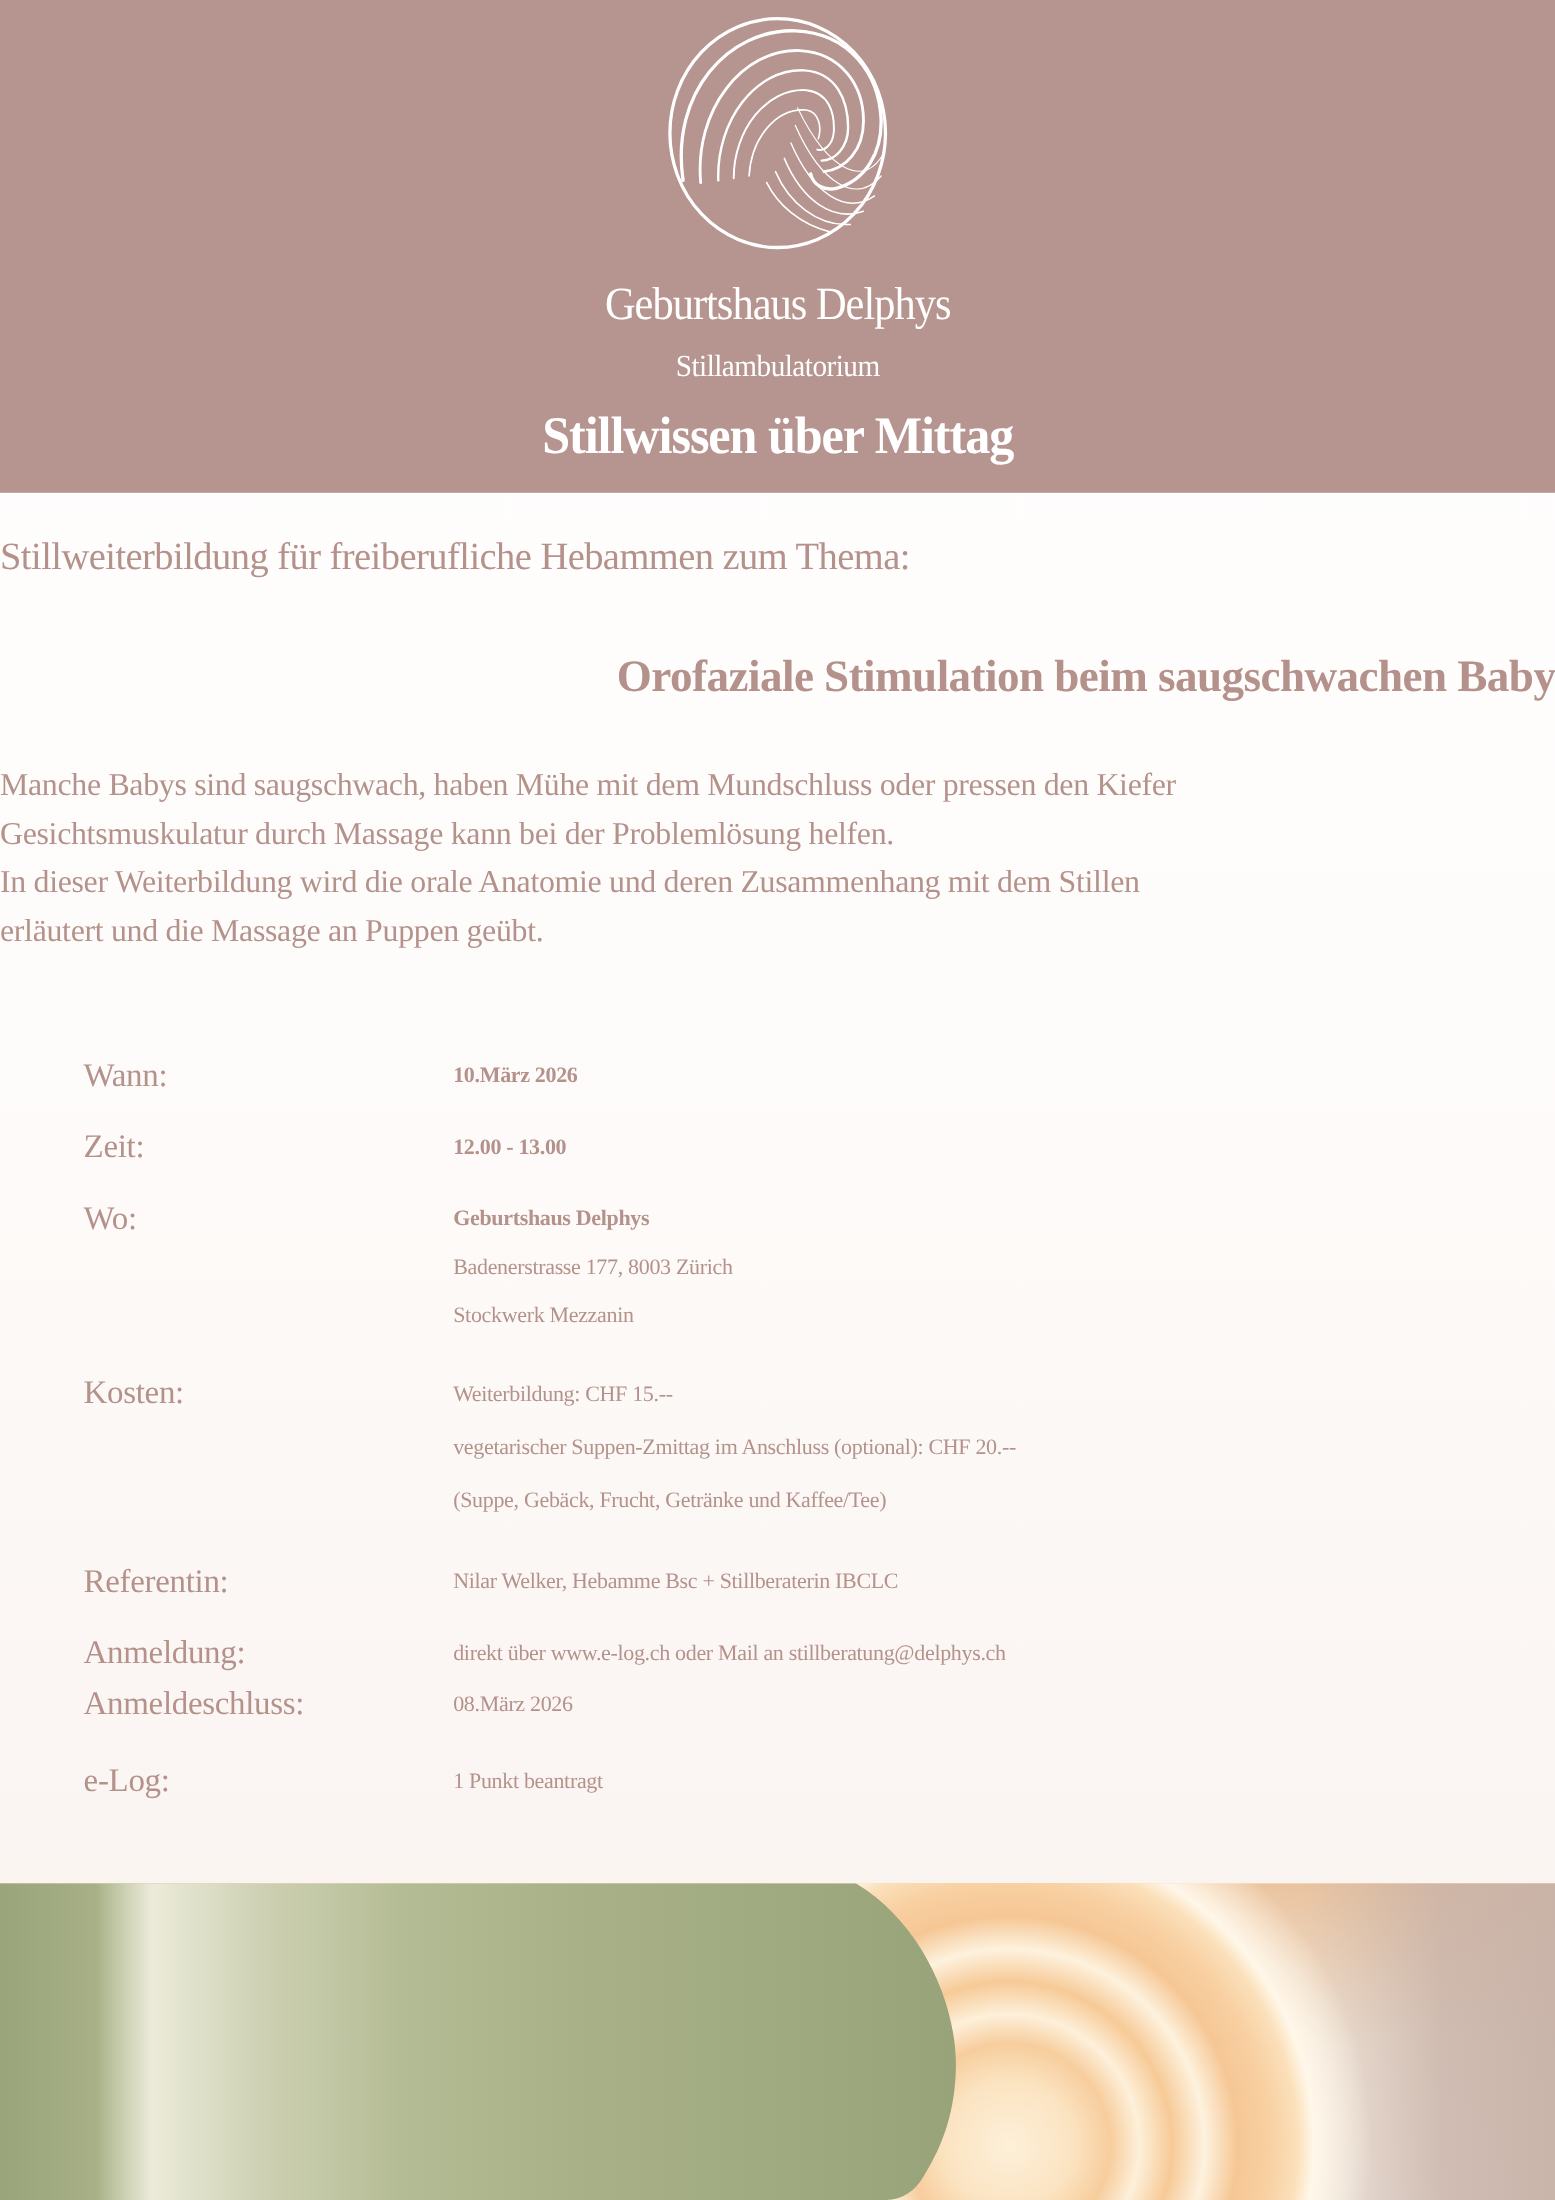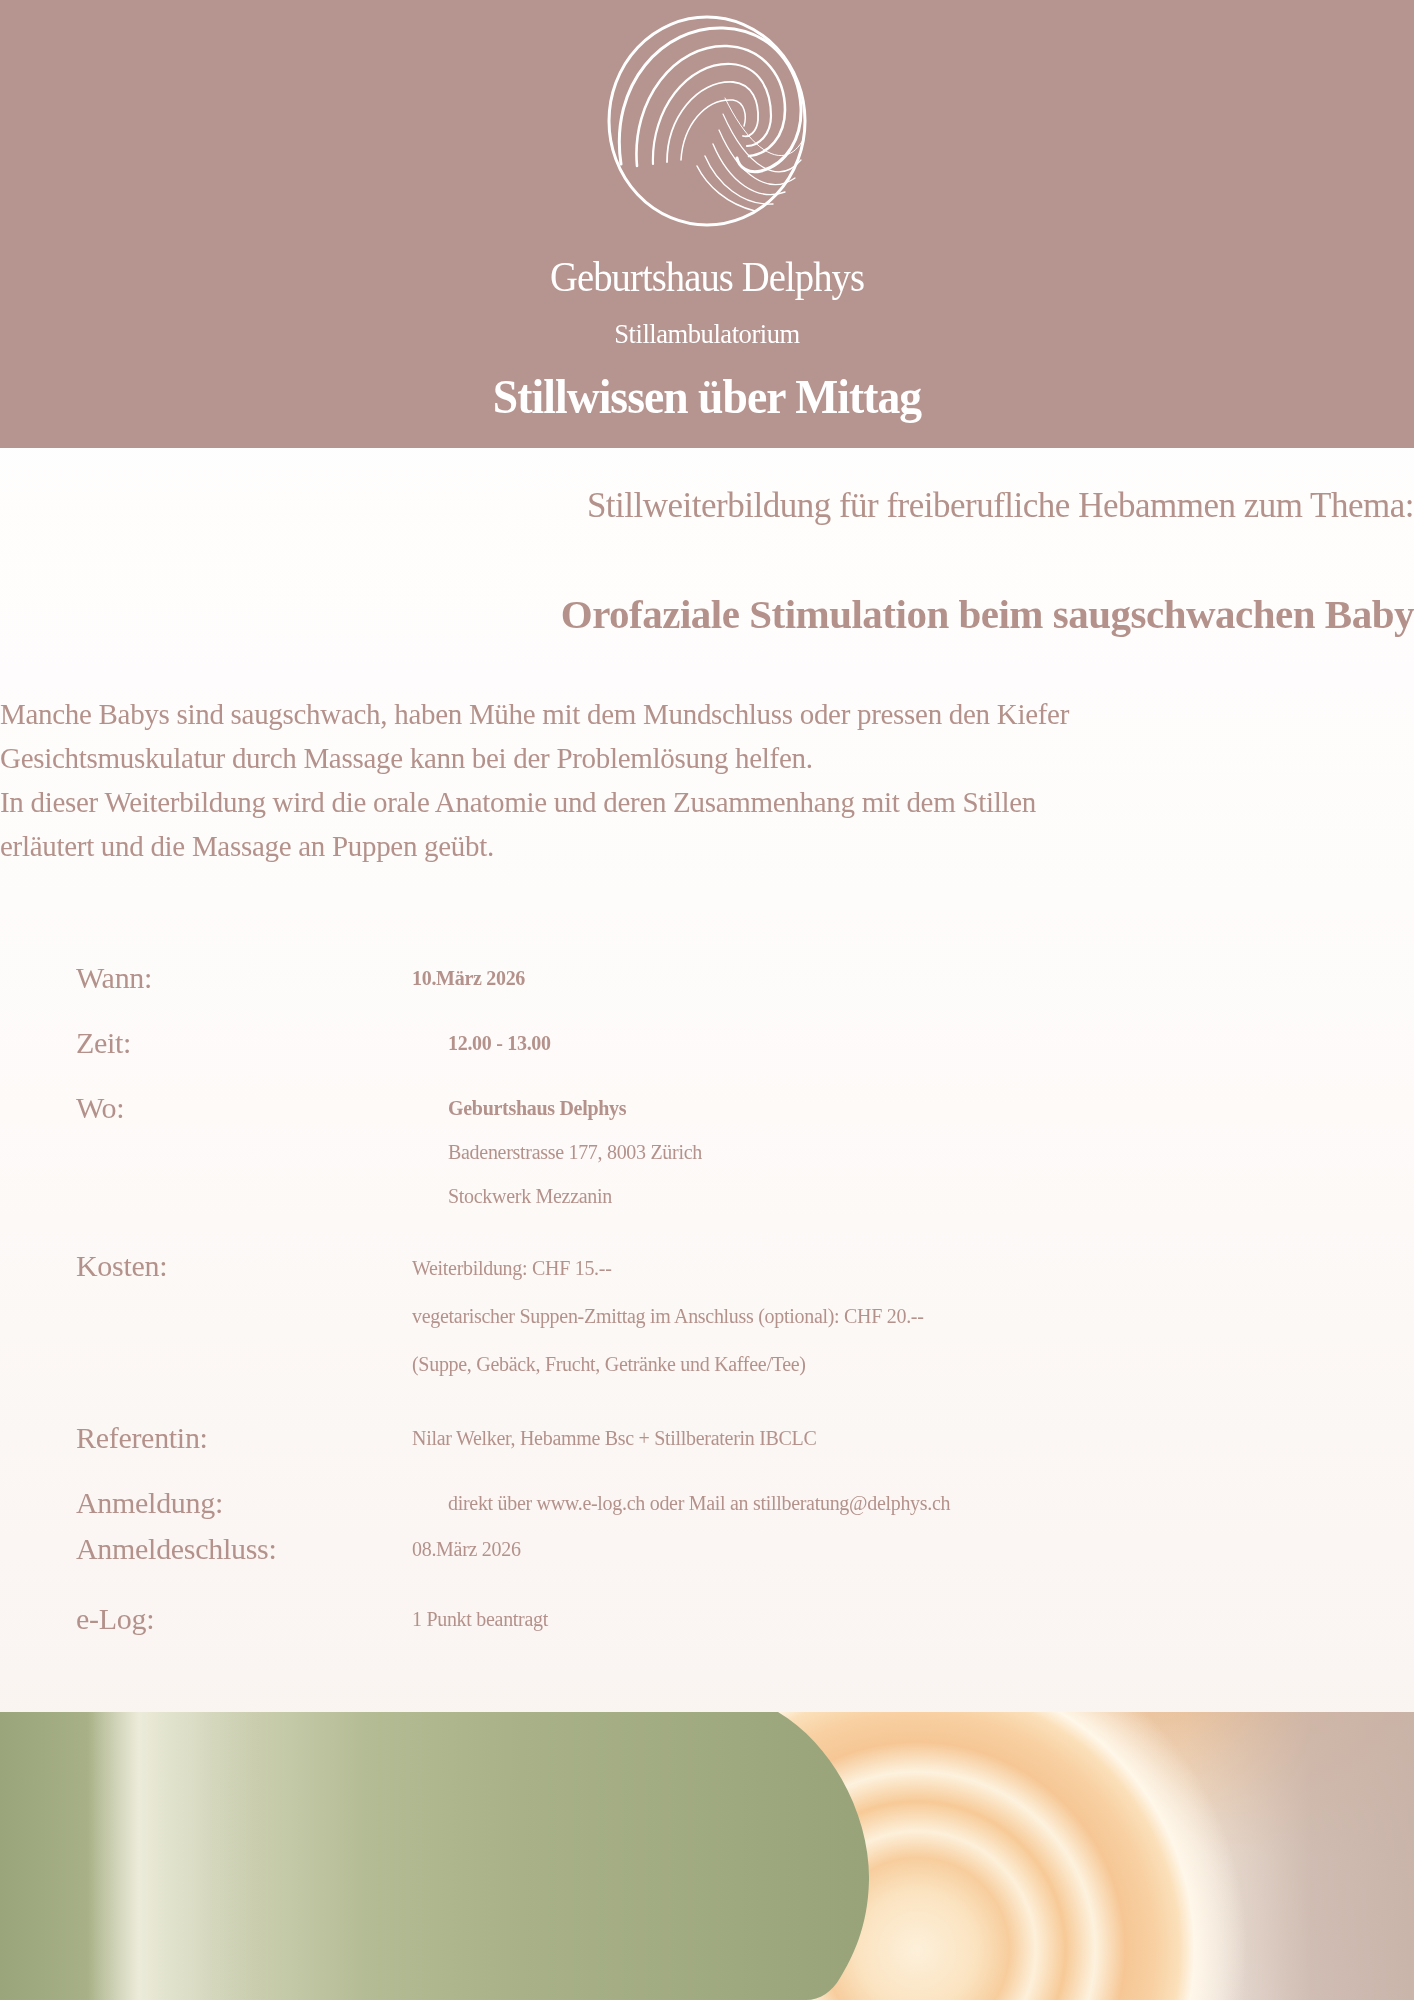--- a/index.html
+++ b/index.html
@@ -36,21 +36,21 @@
     margin-top:20px;
     font-size:48px;line-height:54px;font-weight:700;
     letter-spacing:-1px;transform:scaleX(0.95);
     white-space:nowrap;
   }
 
   
   .body-text{color:#b4928b;}
   .lead-line{
     margin-top:35px;
-    text-align:right;
+    text-align:left;
     font-size:35px;line-height:46px;
     letter-spacing:-0.5px;
     white-space:nowrap;
   }
   .topic-line{
     margin-top:62px;
     text-align:right;
     font-size:41px;line-height:46px;font-weight:700;
     letter-spacing:-0.5px;
     white-space:nowrap;
@@ -68,21 +68,21 @@
   .detail-label{
     flex:0 0 336px;
     font-size:30px;line-height:44px;
     letter-spacing:-0.3px;white-space:nowrap;
   }
   .detail-value .value-line{
     font-size:20px;line-height:44px;
     letter-spacing:-0.3px;white-space:nowrap;
   }
   .value-line.bold{font-weight:700;}
-  .row-zeit,.row-wo,.row-anmeldung{margin-top:21px;gap:36px;}
+  .row-zeit,.row-wo,.row-anmeldung{margin-top:21px;}
   .row-kosten{margin-top:26px;}
   .row-kosten .value-line{line-height:48px;}
   .row-referentin{margin-top:28px;}
   .row-anmeldeschluss{margin-top:2px;}
   .row-elog{margin-top:26px;}
 
   
   .footer-image{
     position:absolute;left:0;bottom:0;
     width:1414px;height:288px;

